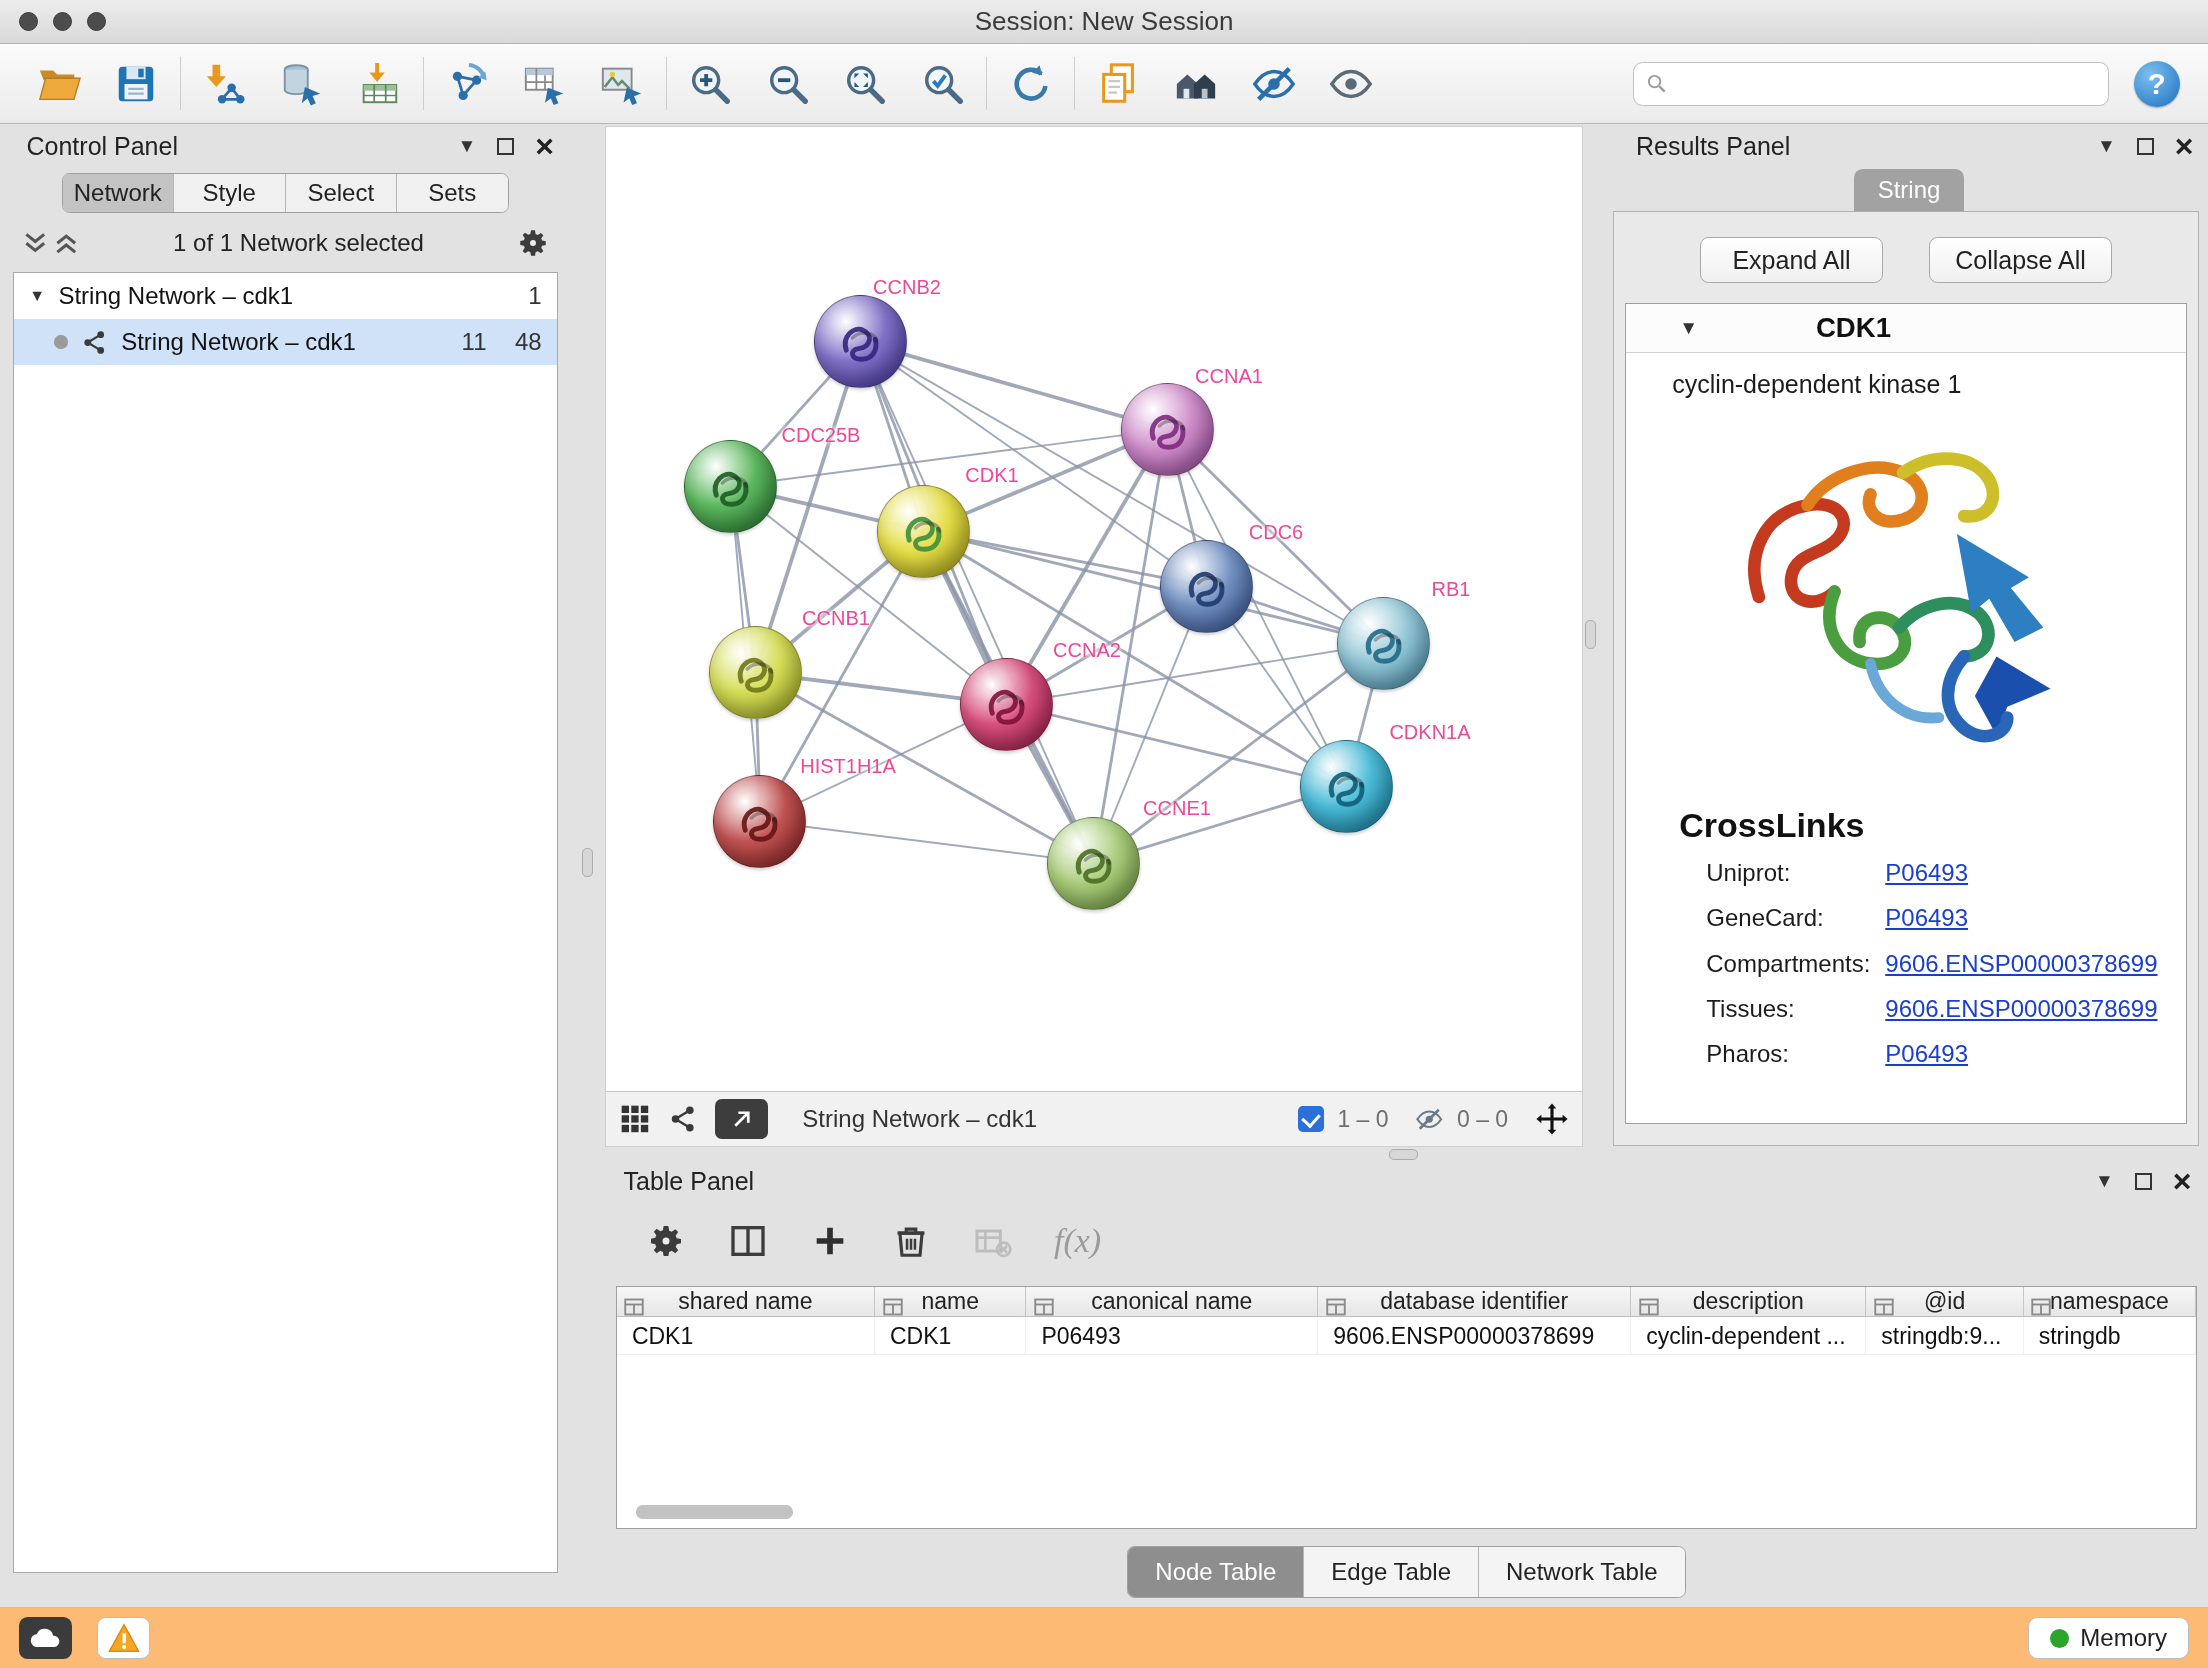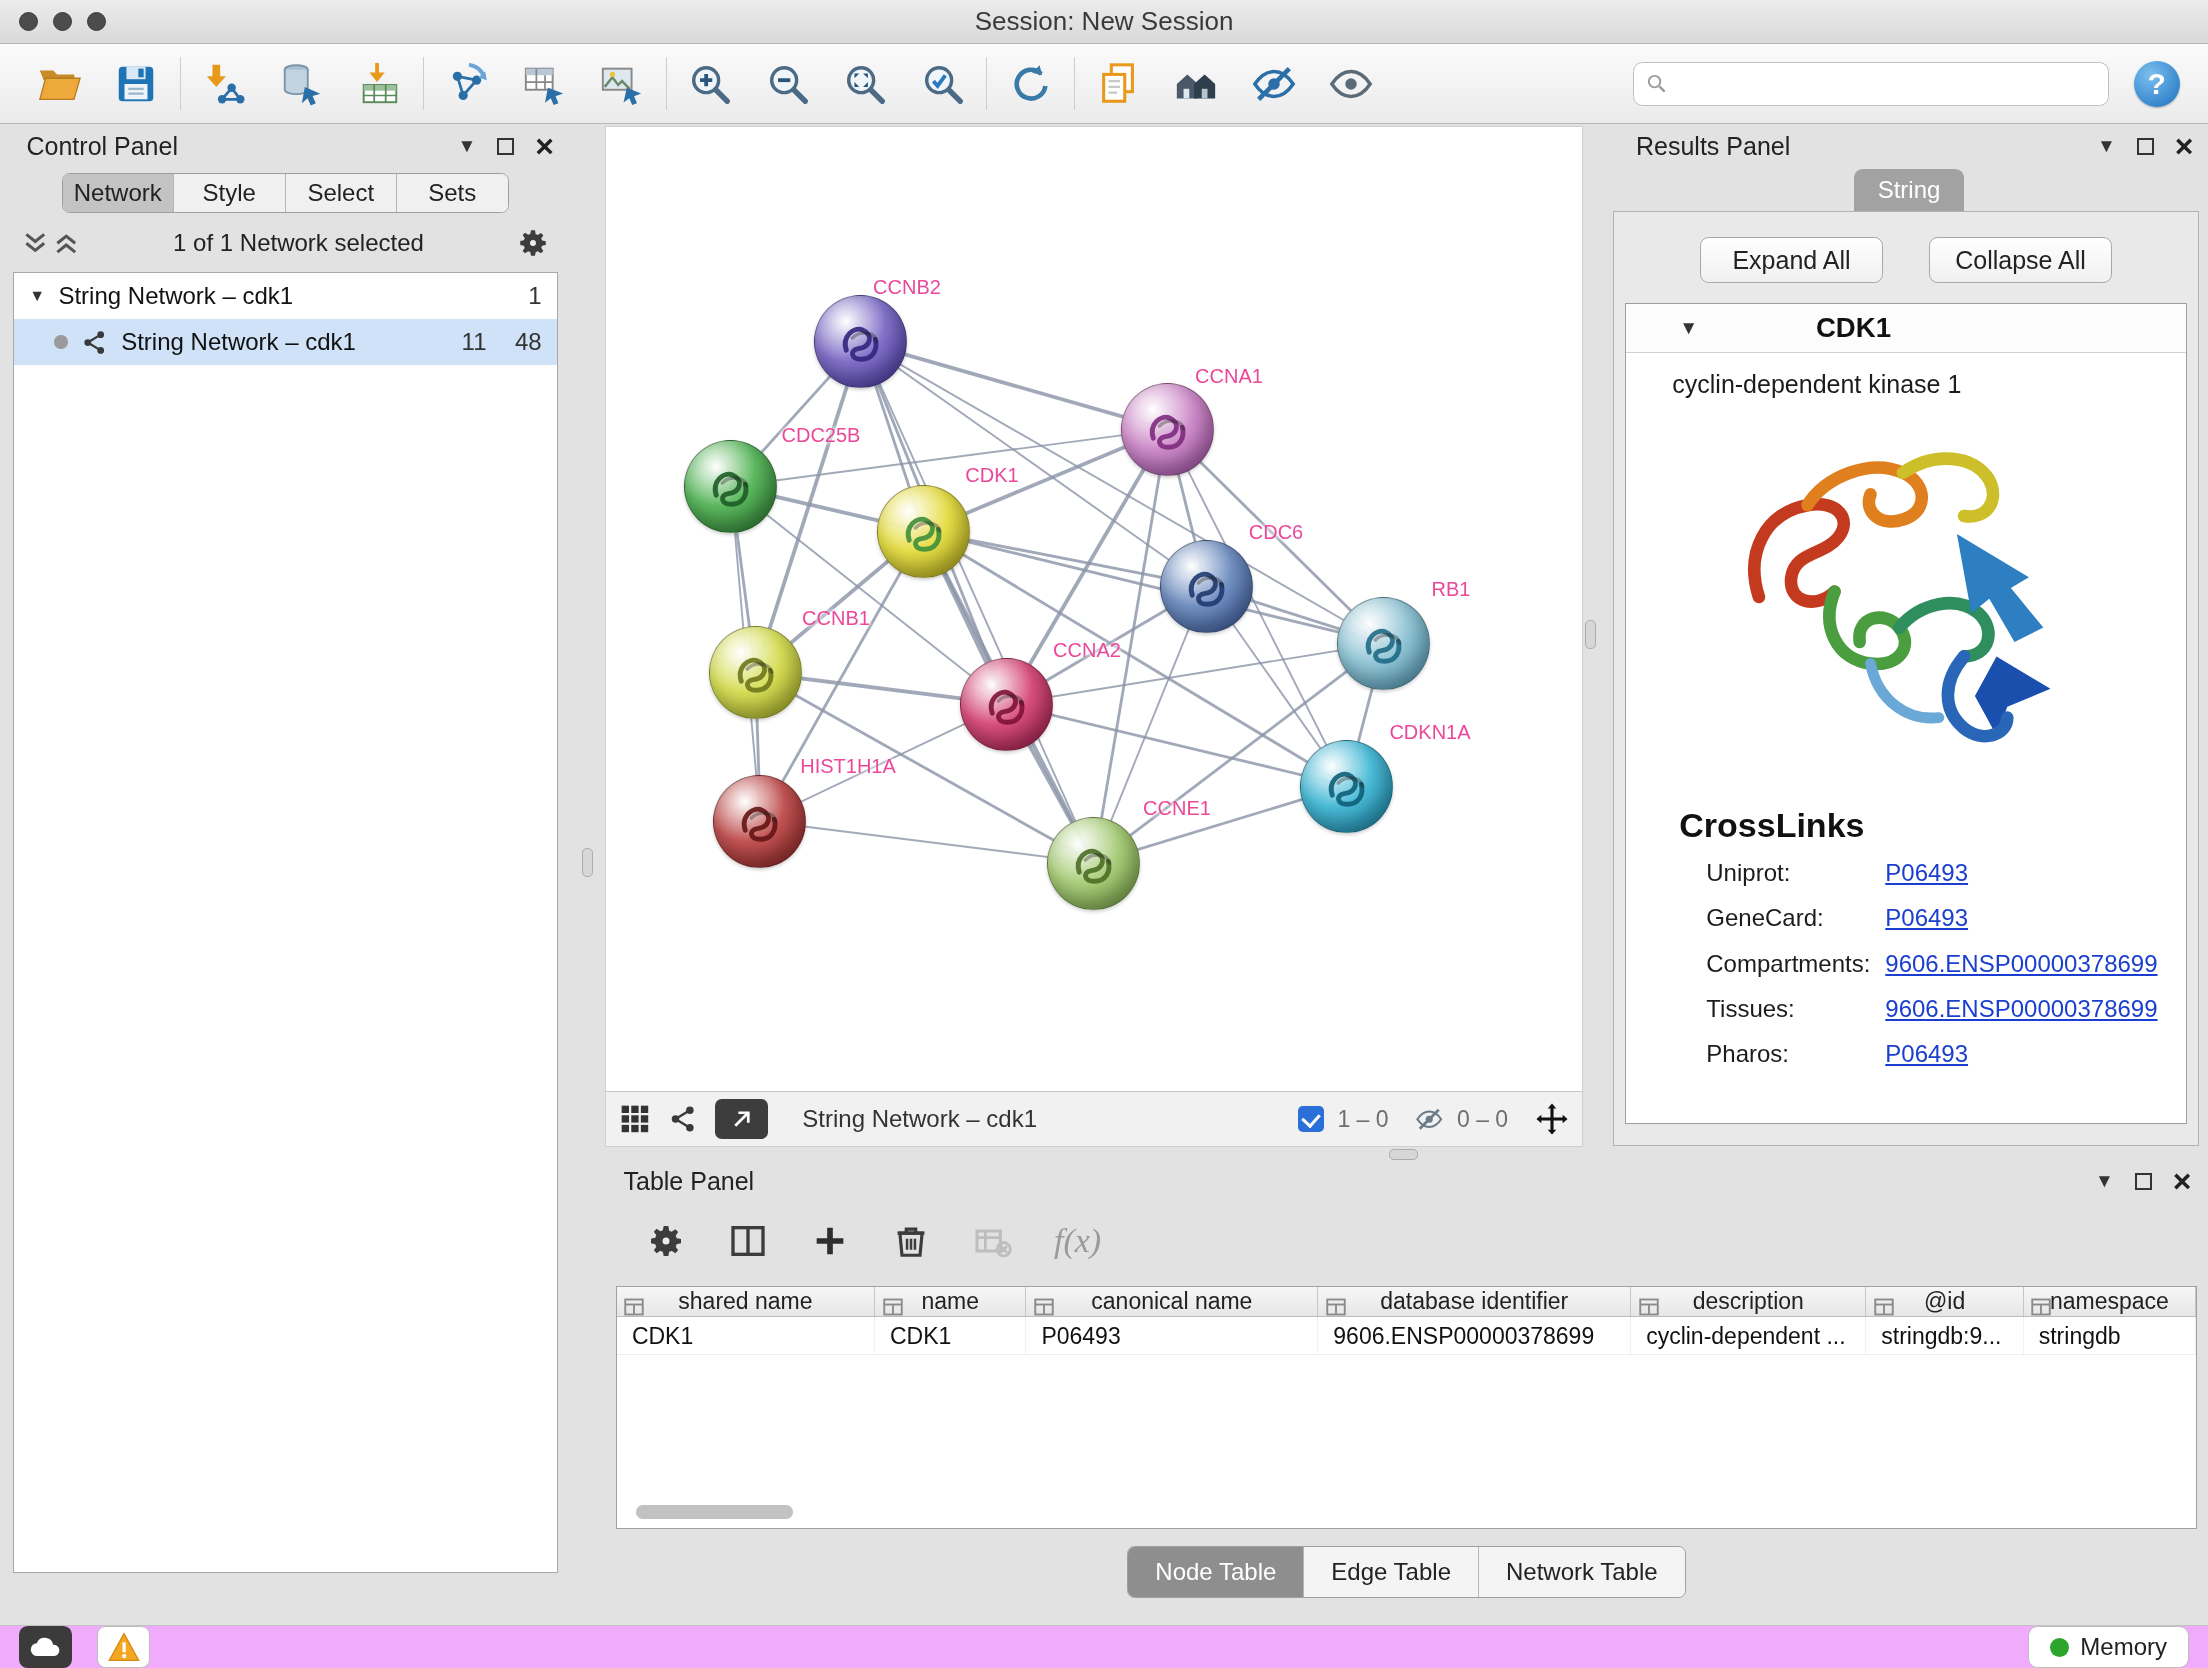--- a/index.html
+++ b/index.html
@@ -88,21 +88,21 @@
   .tbl-row{display:flex;height:38px;border-bottom:1px solid #eee;}
   .td{padding:5.7px 0 0 15px;font-size:23px;color:#111;border-right:1px solid #f0f0f0;overflow:hidden;white-space:nowrap;text-overflow:ellipsis;}
   .hscroll{position:absolute;left:19px;bottom:9.5px;width:157px;height:13.3px;background:#c2c2c2;border-radius:6.7px;}
   .tp-tabs{position:absolute;left:0;right:0;top:384px;display:flex;justify-content:center;}
   .tp-tabwrap{display:flex;border:1px solid #9f9f9f;border-radius:7.6px;overflow:hidden;height:52px;}
   .tp-tab{display:flex;align-items:center;justify-content:center;font-size:24px;padding:0 27px;background:#f4f4f4;color:#222;border-right:1px solid #b5b5b5;}
   .tp-tab:last-child{border-right:none;}
   .tp-tab.sel{background:#8e8e8e;color:#fff;}
 
   
-  .statusbar{position:absolute;left:0;right:0;bottom:0;height:43px;background:#f0abfc;border-top:1px solid #c2c2c2;display:flex;align-items:center;padding:0 19px;gap:25px;}
+  .statusbar{position:absolute;left:0;right:0;bottom:0;height:61px;background:#fdba74;border-top:1px solid #c2c2c2;display:flex;align-items:center;padding:0 19px;gap:25px;}
   .sb-cloud{width:53px;height:42px;background:#3b3b3b;border-radius:8.6px;display:flex;align-items:center;justify-content:center;}
   .sb-warn{width:53px;height:42px;background:#fff;border:1px solid #bdbdbd;border-radius:8.6px;display:flex;align-items:center;justify-content:center;}
   .sb-mem{margin-left:auto;height:42px;background:#fff;border:1px solid #bdbdbd;border-radius:9.5px;display:flex;align-items:center;gap:11.4px;padding:0 21px;font-size:24px;color:#222;}
   .dot-green{width:19px;height:19px;border-radius:50%;background:#2ca52c;}
 
   
   .knob{position:absolute;background:#d7d7d7;border:1px solid #ababab;border-radius:4.8px;}
 </style>
 </head>
 <body>

